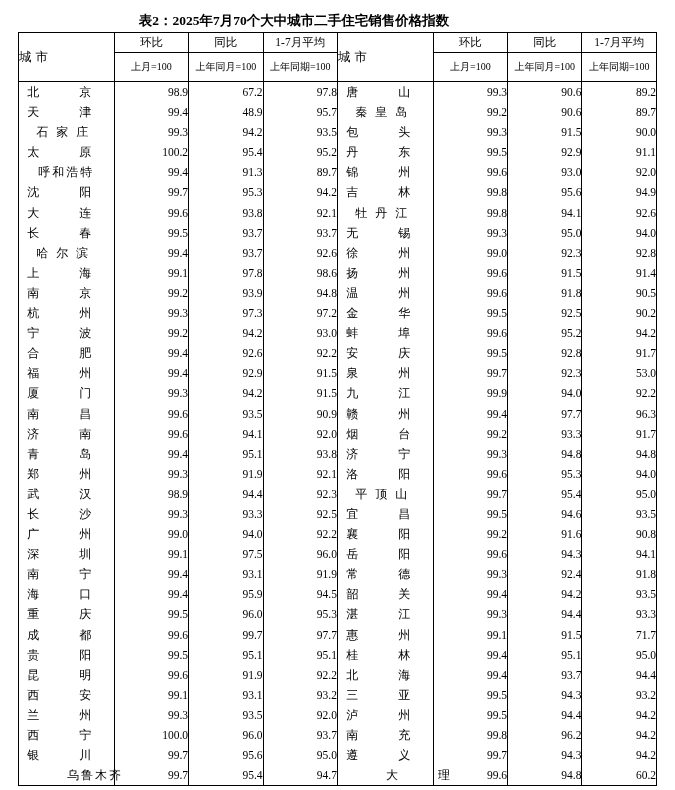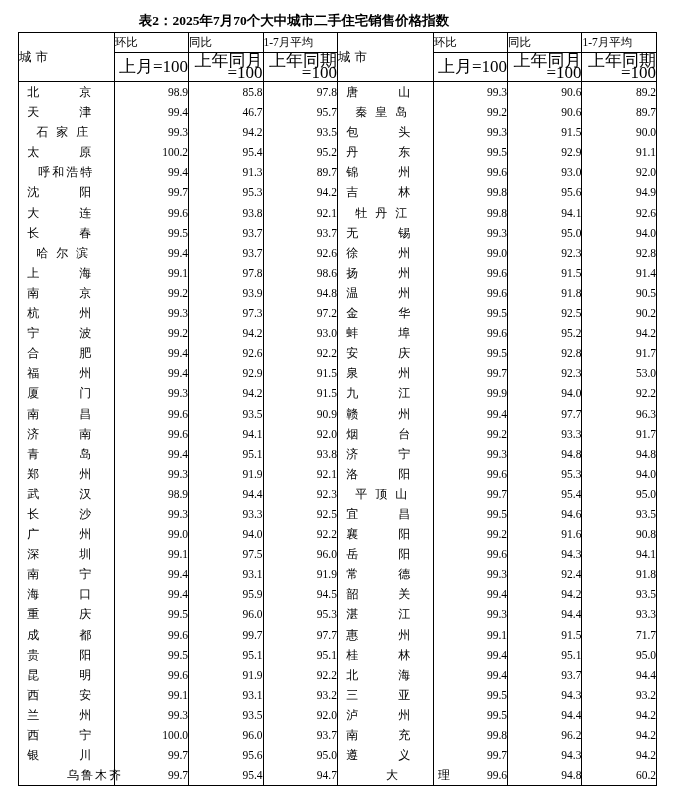--- a/index.html
+++ b/index.html
@@ -46,27 +46,28 @@
   }
   
   .hdr-city {
     text-align: left;
     font-size: 12.5px;
     font-weight: normal;
     letter-spacing: 4px;
     padding: 2px 0;
   }
   .hdr-top {
+    text-align: center;
     font-size: 11.5px;
     height: 19px;
     line-height: 19px;
   }
   .hdr-sub {
-    text-align: right;
-    font-size: 17px;
+    text-align: center;
+    font-size: 10px;
     line-height: 12.5px;
     height: 28px;
     padding: 1px 0;
   }
   
   .city {
     text-align: center;
     font-size: 12px;
     height: 20.1px;
     line-height: 20.1px;
@@ -139,31 +140,31 @@
           <td class="hdr-sub">上年同期=100</td>
           <td class="hdr-sub">上月=100</td>
           <td class="hdr-sub">上年同月=100</td>
           <td class="hdr-sub">上年同期=100</td>
         </tr>
       </thead>
       <tbody id="tbody">
           <tr class="data-row">
             <td class="city spread1">北　京</td>
             <td class="num">98.9</td>
-            <td class="num">85.8</td>
+            <td class="num">67.2</td>
             <td class="num">97.8</td>
             <td class="city spread1">唐　山</td>
             <td class="num">99.3</td>
             <td class="num">90.6</td>
             <td class="num">89.2</td>
           </tr>
           <tr class="data-row">
             <td class="city spread1">天　津</td>
             <td class="num">99.4</td>
-            <td class="num">46.7</td>
+            <td class="num">48.9</td>
             <td class="num">95.7</td>
             <td class="city spread2">秦皇岛</td>
             <td class="num">99.2</td>
             <td class="num">90.6</td>
             <td class="num">89.7</td>
           </tr>
           <tr class="data-row">
             <td class="city spread2">石家庄</td>
             <td class="num">99.3</td>
             <td class="num">94.2</td>

